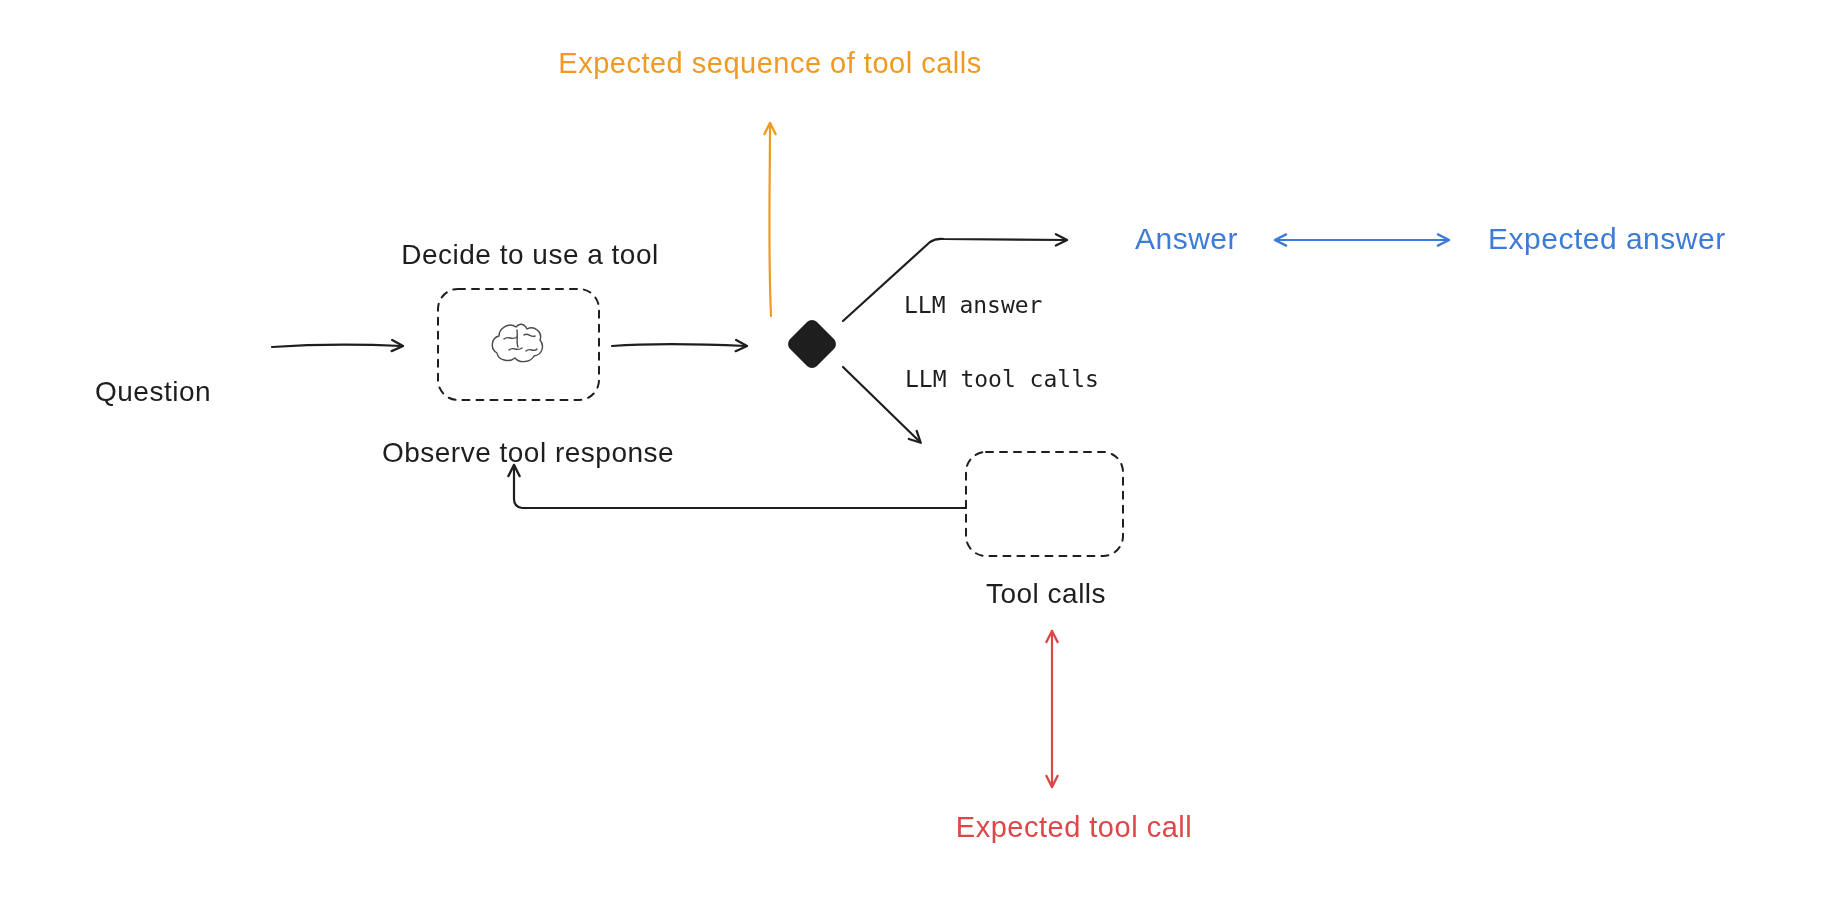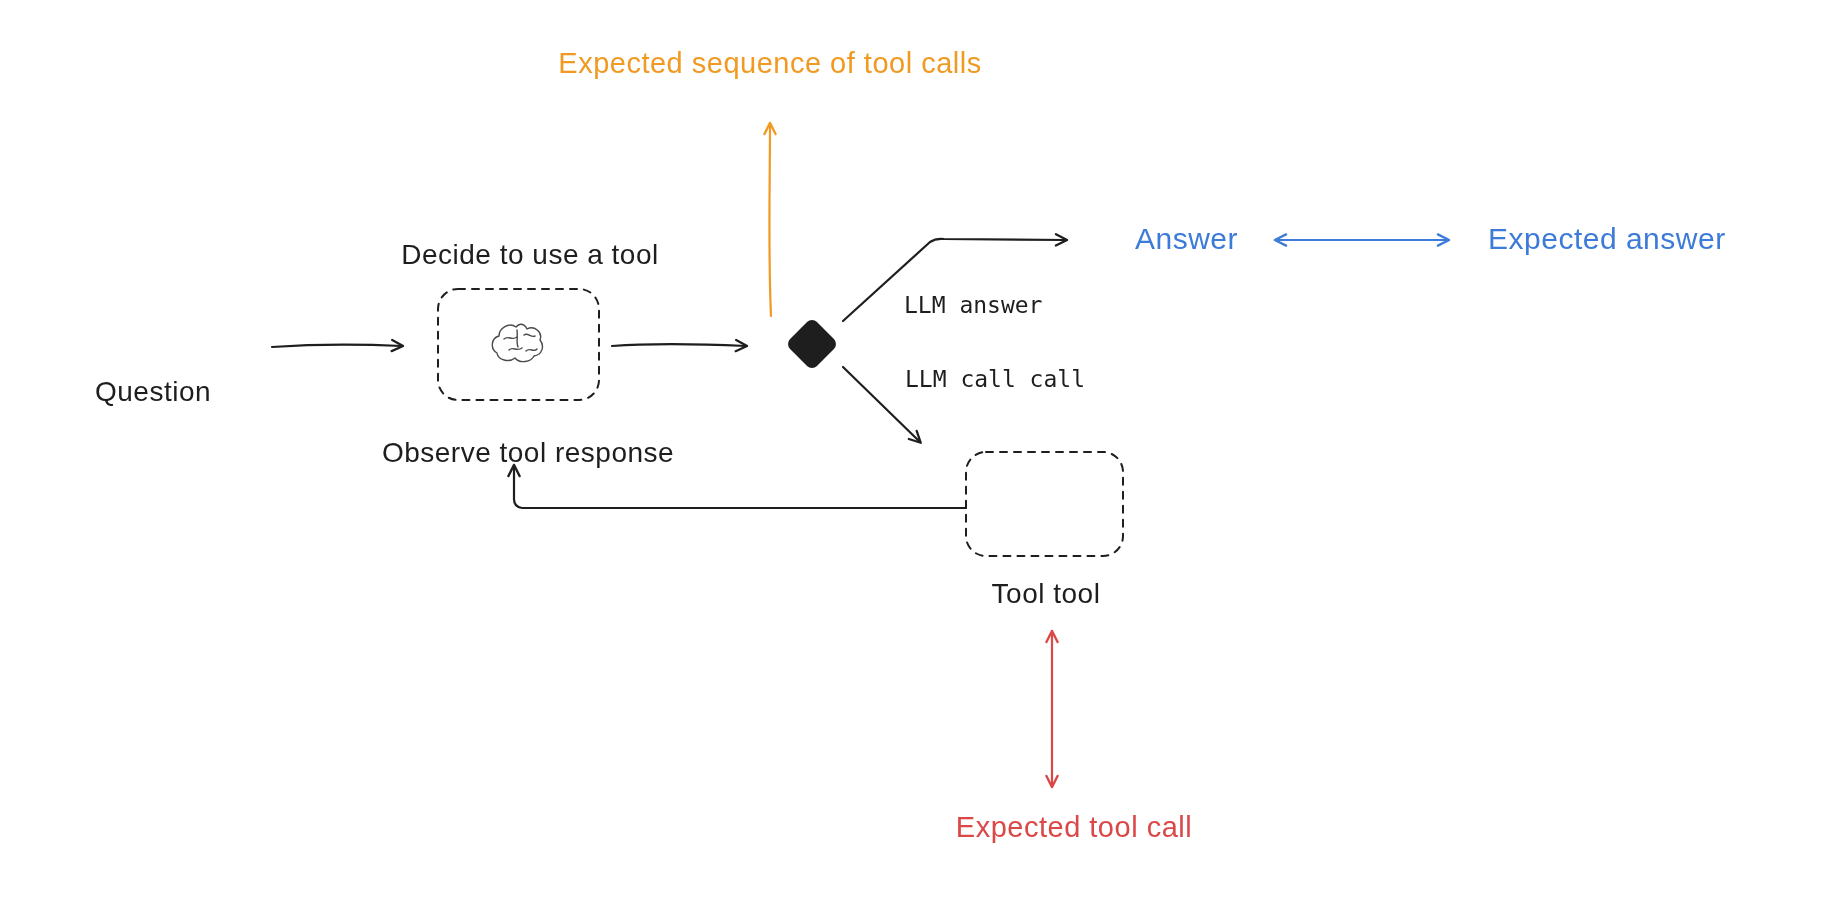--- a/index.html
+++ b/index.html
@@ -123,23 +123,23 @@
   <div class="label hand centered" style="left:530px; top:238px;">Decide to use a tool</div>
 
   <div class="label hand orange centered" style="left:770px; top:46px;">Expected sequence of tool calls</div>
 
   <div class="label hand" style="left:95px; top:329px;margin-top:46px;">Question</div>
 
   <div class="label hand centered" style="left:528px; top:436px;">Observe tool response</div>
 
   <div class="label mono" style="left:904px; top:292px;">LLM answer</div>
 
-  <div class="label mono" style="left:905px; top:366px;">LLM call call</div>
+  <div class="label mono" style="left:905px; top:366px;">LLM tool calls</div>
 
   <div class="label hand blue" style="left:1135px; top:221px;text-align:center;">Answer</div>
 
   <div class="label hand blue" style="left:1488px; top:221px;">Expected answer</div>
 
-  <div class="label hand centered" style="left:1046px; top:577px;">Tool tool</div>
+  <div class="label hand centered" style="left:1046px; top:577px;">Tool calls</div>
 
   <div class="label hand red centered" style="left:1052px; top:810px;margin-left:22px;">Expected tool call</div>
 
 </div>
 
 </body></html>

